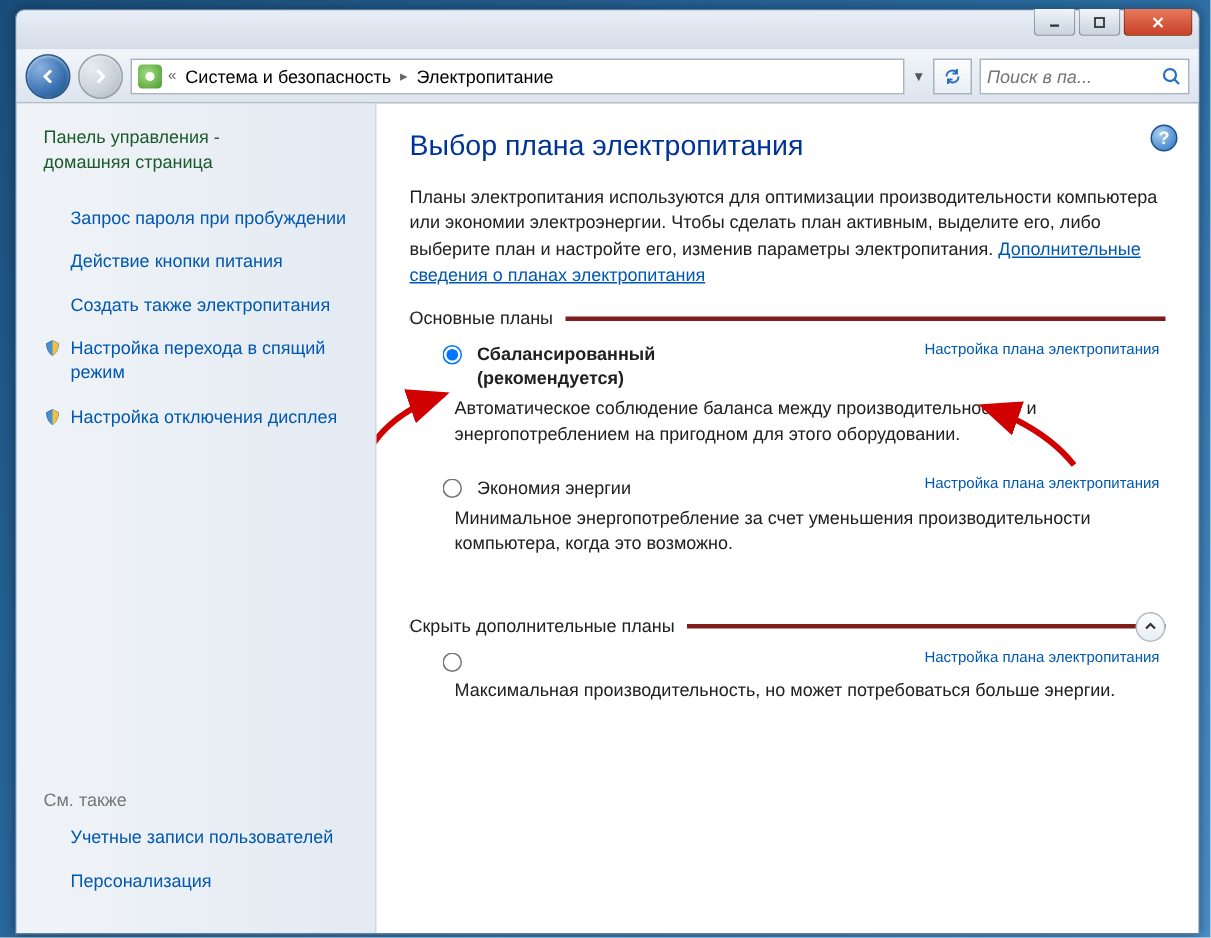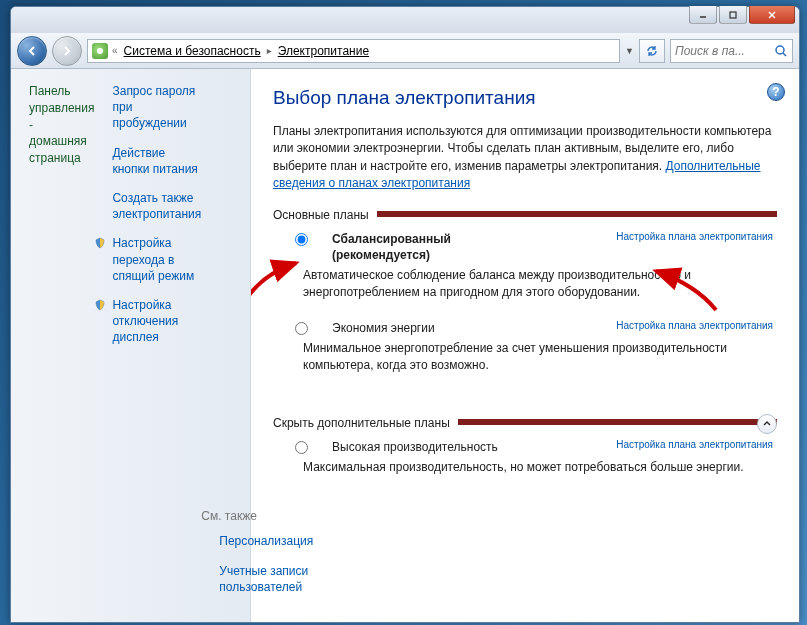--- a/index.html
+++ b/index.html
@@ -81,29 +81,29 @@
   gap: 2px;
   font-size: 12px;
 }
 .bc-icon {
   width: 16px; height: 16px;
   background: radial-gradient(circle at 40% 40%, #a0e080, #4a9830);
   border-radius: 3px;
   display: flex; align-items: center; justify-content: center;
 }
 .bc-sep { color: #666; padding: 0 2px; font-size: 10px; }
-.bc-item { padding: 0 2px; text-decoration: underline; }
+.bc-item { padding: 0 2px; }
 .refresh-btn {
   width: 26px; height: 24px;
   border: 1px solid #a8b4c0;
   background: linear-gradient(#fdfdfe, #e8eef4);
   display: flex; align-items: center; justify-content: center;
 }
 .search {
-  width: 123px; height: 24px;
+  width: 140px; height: 24px;
   border: 1px solid #a8b4c0;
   background: #fff;
   display: flex; align-items: center;
   padding: 0 4px;
 }
 .search input {
   border: none; outline: none;
   flex: 1; font-style: italic; color: #888;
   font-size: 12px; width: 100%;
 }
@@ -112,37 +112,37 @@
   flex: 1;
   display: flex;
   overflow: hidden;
 }
 .sidebar {
   width: 240px;
   background: linear-gradient(90deg, #f0f4f8, #e4eaf2);
   border-right: 1px solid #d0d8e0;
   padding: 14px 10px 14px 18px;
   display: flex;
+  flex-direction: column;
   font-size: 12px;
 }
 .side-home {
   color: #1a5a2a;
   line-height: 1.4;
   margin-bottom: 20px;
 }
 .side-links { list-style: none; }
 .side-links li {
   color: #0058b0;
   line-height: 1.35;
   margin-bottom: 13px;
   cursor: pointer;
   display: flex;
   align-items: flex-start;
   gap: 6px;
-  justify-content: flex-end;
 }
 .side-links li .bullet {
   width: 12px; height: 12px;
   flex-shrink: 0;
   margin-top: 2px;
 }
 .side-links li.no-icon .bullet { visibility: hidden; }
 .see-also {
   margin-top: auto;
   padding-top: 18px;
@@ -175,21 +175,21 @@
 }
 .desc {
   font-size: 12px;
   line-height: 1.45;
   margin-bottom: 18px;
 }
 .desc a { color: #0058b0; text-decoration: underline; }
 .fieldset {
   position: relative;
   border: none;
-  border-top: 6px solid #7f1d1d;
+  border-top: 3px solid #7f1d1d;
   padding: 14px 4px 6px 4px;
   margin-bottom: 20px;
 }
 .fieldset-legend {
   position: absolute;
   top: -9px; left: 0;
   background: #fff;
   padding-right: 8px;
   font-size: 12px;
   color: #202020;
@@ -203,21 +203,21 @@
   background: linear-gradient(#fdfdfe, #e8eef4);
   display: flex; align-items: center; justify-content: center;
 }
 .plan {
   margin-bottom: 18px;
   padding-left: 18px;
 }
 .plan-head {
   display: flex;
   align-items: flex-start;
-  gap: 24px;
+  gap: 10px;
   margin-bottom: 4px;
 }
 .radio {
   width: 13px; height: 13px;
   margin-top: 2px;
   flex-shrink: 0;
 }
 .plan-title {
   flex: 0 0 170px;
   font-size: 12px;
@@ -346,25 +346,25 @@
           </span>
           <span>Настройка отключения дисплея</span>
         </li>
       </ul>
 
       <div class="see-also">
         <div class="see-also-title">См. также</div>
         <ul class="side-links">
           <li class="no-icon">
             <span class="bullet"></span>
-            <span>Персонализация</span>
+            <span>Учетные записи пользователей</span>
           </li>
           <li class="no-icon">
             <span class="bullet"></span>
-            <span>Учетные записи пользователей</span>
+            <span>Персонализация</span>
           </li>
         </ul>
       </div>
     </div>
 
     <div class="main">
       <div class="help-icon">?</div>
 
       <h1>Выбор плана электропитания</h1>
       <p class="desc">
@@ -402,23 +402,20 @@
         <span class="fieldset-legend">Скрыть дополнительные планы</span>
         <div class="expand-btn">
           <svg width="10" height="10" viewBox="0 0 10 10">
               <path d="M2 6 L5 3 L8 6" fill="none" stroke="#333" stroke-width="1.5"></path>
             </svg>
         </div>
 
         <div class="plan">
           <div class="plan-head">
             <input type="radio" class="radio" name="pp" style="">
-            <div class="plan-title">
-              <span>Высокая производительность</span>
-            </div>
             <span class="plan-link">Настройка плана электропитания</span>
           </div>
           <div class="plan-desc">Максимальная производительность, но может потребоваться больше энергии.</div>
         </div>
       </div>
 
       <svg class="arrow-annot" style="left:-10px; top:186px;" width="70" height="50">
         <defs>
             <marker id="ah1" markerWidth="8" markerHeight="8" refX="6" refY="3" orient="auto">
               <path d="M0,0 L7,3 L0,6 Z" fill="#d00000"></path>

